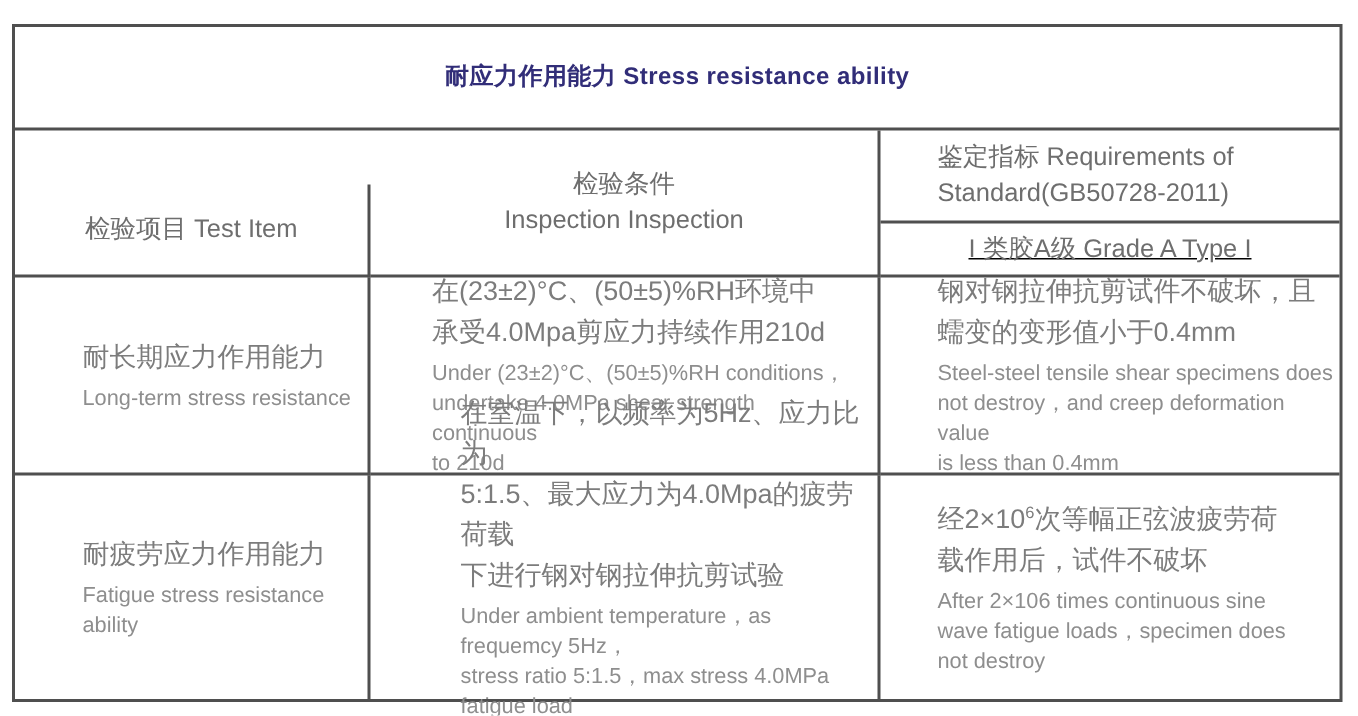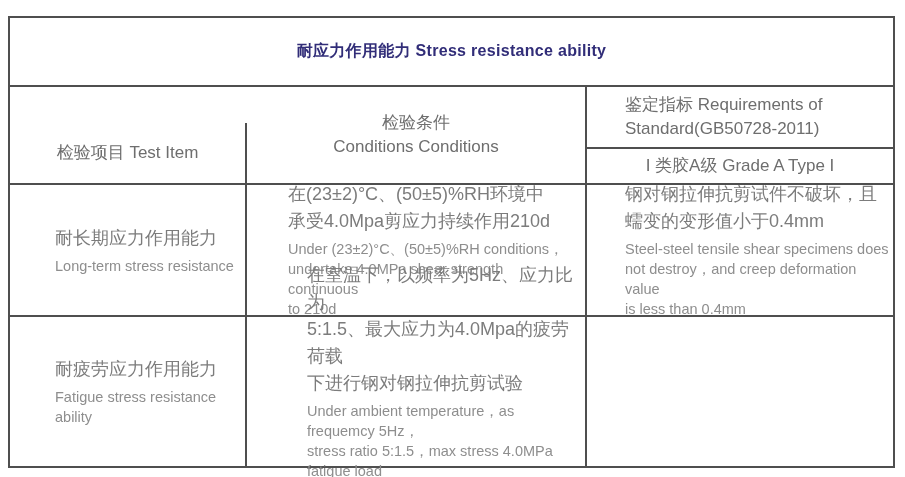--- a/index.html
+++ b/index.html
@@ -23,21 +23,21 @@
   .bb{border-bottom:2px solid var(--border,#4f4f4f);}
 
   .title-cell{grid-column:1/4;grid-row:1;align-items:center;}
   .title-text{
     font-size:16px;font-weight:600;color:var(--title,#312d78);letter-spacing:.3px;
   }
 
   .hdr-c1{grid-column:1;grid-row:2/4;align-items:center;margin-top:36px;}
   .hdr-c2{grid-column:2;grid-row:2/4;align-items:center;text-align:right;}
   .hdr-c3top{grid-column:3;grid-row:2;padding-left:38px;padding-right:0;}
-  .hdr-c3bot{grid-column:3;grid-row:3;align-items:center;text-align:right;}
+  .hdr-c3bot{grid-column:3;grid-row:3;align-items:center;text-align:right;text-decoration:underline;}
   .hdr-text{font-size:17px;line-height:24px;color:var(--header-text,#6e6e6e);white-space:pre-line;}
 
   .r2c1{grid-column:1;grid-row:4;padding-left:45px;padding-right:8px;}
   .r2c2{grid-column:2;grid-row:4;padding-left:41px;padding-right:10px;}
   .r2c3{grid-column:3;grid-row:4;padding-left:38px;}
   .r3c1{grid-column:1;grid-row:5;padding-left:45px;padding-right:0;}
   .r3c2{grid-column:2;grid-row:5;padding-left:60px;padding-right:10px;}
   .r3c3{grid-column:3;grid-row:5;padding-left:38px;padding-right:10px;}
 
   .zh{font-size:18px;line-height:27px;color:var(--zh-text,#7c7c7c);white-space:pre-line;}
@@ -52,21 +52,21 @@
   <div class="cell title-cell bb">
     <span class="title-text">耐应力作用能力 Stress resistance ability</span>
   </div>
 
   <div class="cell hdr-c1 br bb">
     <span class="hdr-text">检验项目 Test Item</span>
   </div>
 
   <div class="cell hdr-c2 br bb">
     <span class="hdr-text">检验条件</span>
-    <span class="hdr-text">Conditions Conditions</span>
+    <span class="hdr-text">Inspection Inspection</span>
   </div>
 
   <div class="cell hdr-c3top bb">
     <span class="hdr-text">鉴定指标 Requirements of
 Standard(GB50728-2011)</span>
   </div>
 
   <div class="cell hdr-c3bot bb">
     <span class="hdr-text">I 类胶A级  Grade A Type I</span>
   </div>
@@ -100,14 +100,21 @@
 
   <div class="cell r3c2 br">
     <span class="zh">在室温下，以频率为5Hz、应力比为
 5:1.5、最大应力为4.0Mpa的疲劳荷载
 下进行钢对钢拉伸抗剪试验</span>
     <span class="en">Under ambient temperature，as frequemcy 5Hz，
 stress ratio 5:1.5，max stress 4.0MPa fatigue load
 testing by steel-steel tensile shear strength</span>
   </div>
 
+  <div class="cell r3c3">
+    <span class="zh"><span>经2×10</span><sup>6</sup><span>次等幅正弦波疲劳荷
+载作用后，试件不破坏</span></span>
+    <span class="en">After 2×106 times continuous sine
+wave fatigue loads，specimen does
+not destroy</span>
+  </div>
 
 </div>
 
 </body></html>

